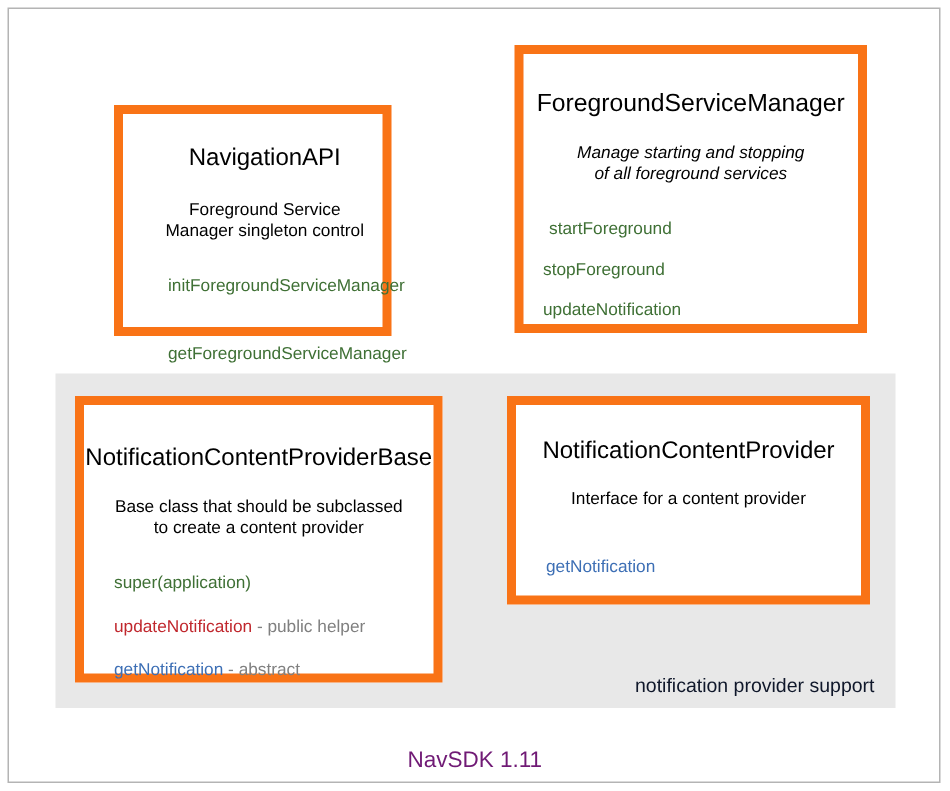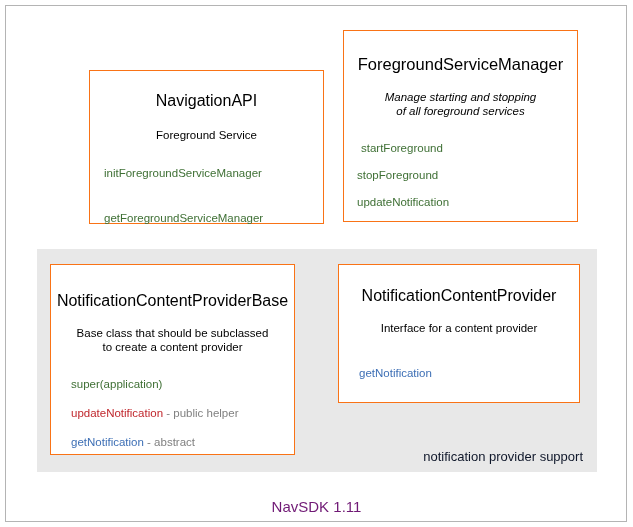--- a/index.html
+++ b/index.html
@@ -47,21 +47,21 @@
     bottom: 8px;
     font-size: 13px;
     color: #0f172a;
     white-space: nowrap;
   }
 
   
   .class-box {
     position: absolute;
     background: #ffffff;
-    border: 1px solid #f97316;
+    border: 6px solid #f97316;
     box-sizing: border-box;
   }
 
   .box-title {
     text-align: center;
     color: #000000;
     white-space: nowrap;
   }
 
   .box-desc {
@@ -83,21 +83,21 @@
     white-space: nowrap;
   }
 
   .m-green { color: #3f7035; }
   .m-red   { color: #c0272d; }
   .m-blue  { color: #3d6fb5; }
   .m-note  { color: #808080; }
 
   
   #box-navigation-api {
-    left: 89px;  top: 70px;  width: 235px; height: 154px;
+    left: 76px;  top: 70px;  width: 185px; height: 154px; padding-left: 16px;
   }
   #box-navigation-api .box-title {
     margin-top: 21px;
     font-size: 16px;
   }
   #box-navigation-api .box-desc {
     margin-top: 19px;
   }
   #box-navigation-api .method-list {
     margin-top: 24px;
@@ -169,20 +169,21 @@
 <body>
 
 <div id="canvas">
 
   <div class="outer-frame"></div>
 
   <div class="class-box" id="box-navigation-api">
     <div class="box-title">NavigationAPI</div>
     <div class="box-desc">
       <div>Foreground Service</div>
+      <div>Manager singleton control</div>
     </div>
     <ul class="method-list">
       <li class="method">
         <span class="m-green">initForegroundServiceManager</span><span class="m-note"></span>
       </li>
       <li class="method">
         <span class="m-green">getForegroundServiceManager</span><span class="m-note"></span>
       </li>
     </ul>
   </div>

